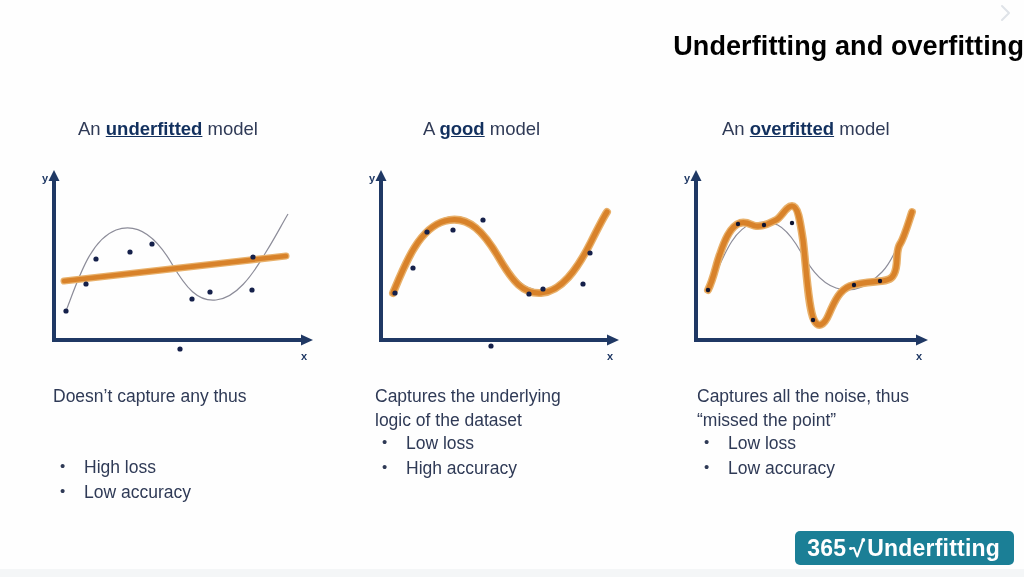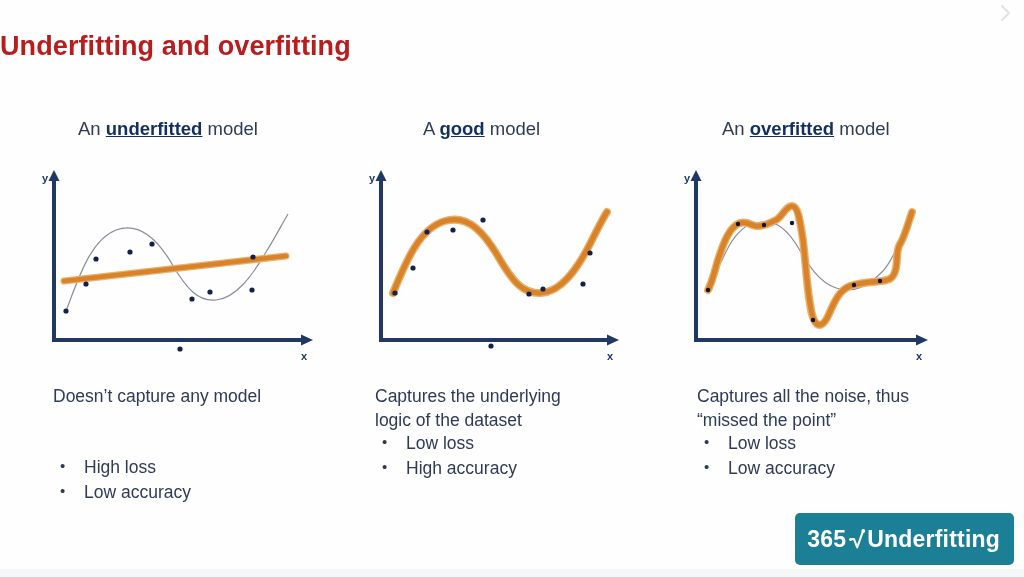--- a/index.html
+++ b/index.html
@@ -35,24 +35,24 @@
     top: 2px;
     width: 20px;
     height: 22px;
     color: #dfe3e8;
   }
   .slide-title {
     position: absolute;
     left: 0;
     top: 31px;
     width: 1024px;
-    text-align: left;
+    text-align: right;
     font-size: 27px;
     font-weight: bold;
-    color: #b91c1c;
+    color: #000000;
     letter-spacing: 0.1px;
   }
 
   .panel {
     position: absolute;
     top: 118px;
     width: 320px;
     height: 420px;
   }
   .panel-1 { left: 20px; }
@@ -120,21 +120,21 @@
     left: 2px;
     top: -1px;
     font-size: 15px;
     color: #2f3a56;
   }
 
   .logo {
     position: absolute;
     right: 10px;
     bottom: 12px;
-    height: 52px;
+    height: 34px;
     border-radius: 5px;
     background: #1b7f96;
     display: flex;
     align-items: center;
     padding: 0 14px 0 12px;
     box-sizing: border-box;
   }
   .logo-text {
     font-size: 23px;
     font-weight: bold;
@@ -195,21 +195,21 @@
           <circle cx="132" cy="76" r="2.6"></circle>
           <circle cx="172" cy="131" r="2.6"></circle>
           <circle cx="190" cy="124" r="2.6"></circle>
           <circle cx="232" cy="122" r="2.6"></circle>
           <circle cx="233" cy="89" r="2.6"></circle>
           <circle cx="160" cy="181" r="2.6"></circle>
         </g>
       </svg>
     </div>
 
-    <div class="caption cap-1">Doesn’t capture any model</div>
+    <div class="caption cap-1">Doesn’t capture any thus</div>
 
     <ul class="bullets bul-1">
       <li>High loss</li>
       <li>Low accuracy</li>
     </ul>
   </div>
 
   <div class="panel panel-2">
 
     <div class="panel-heading head-2"><span>A </span><b>good</b><span> model</span></div>

